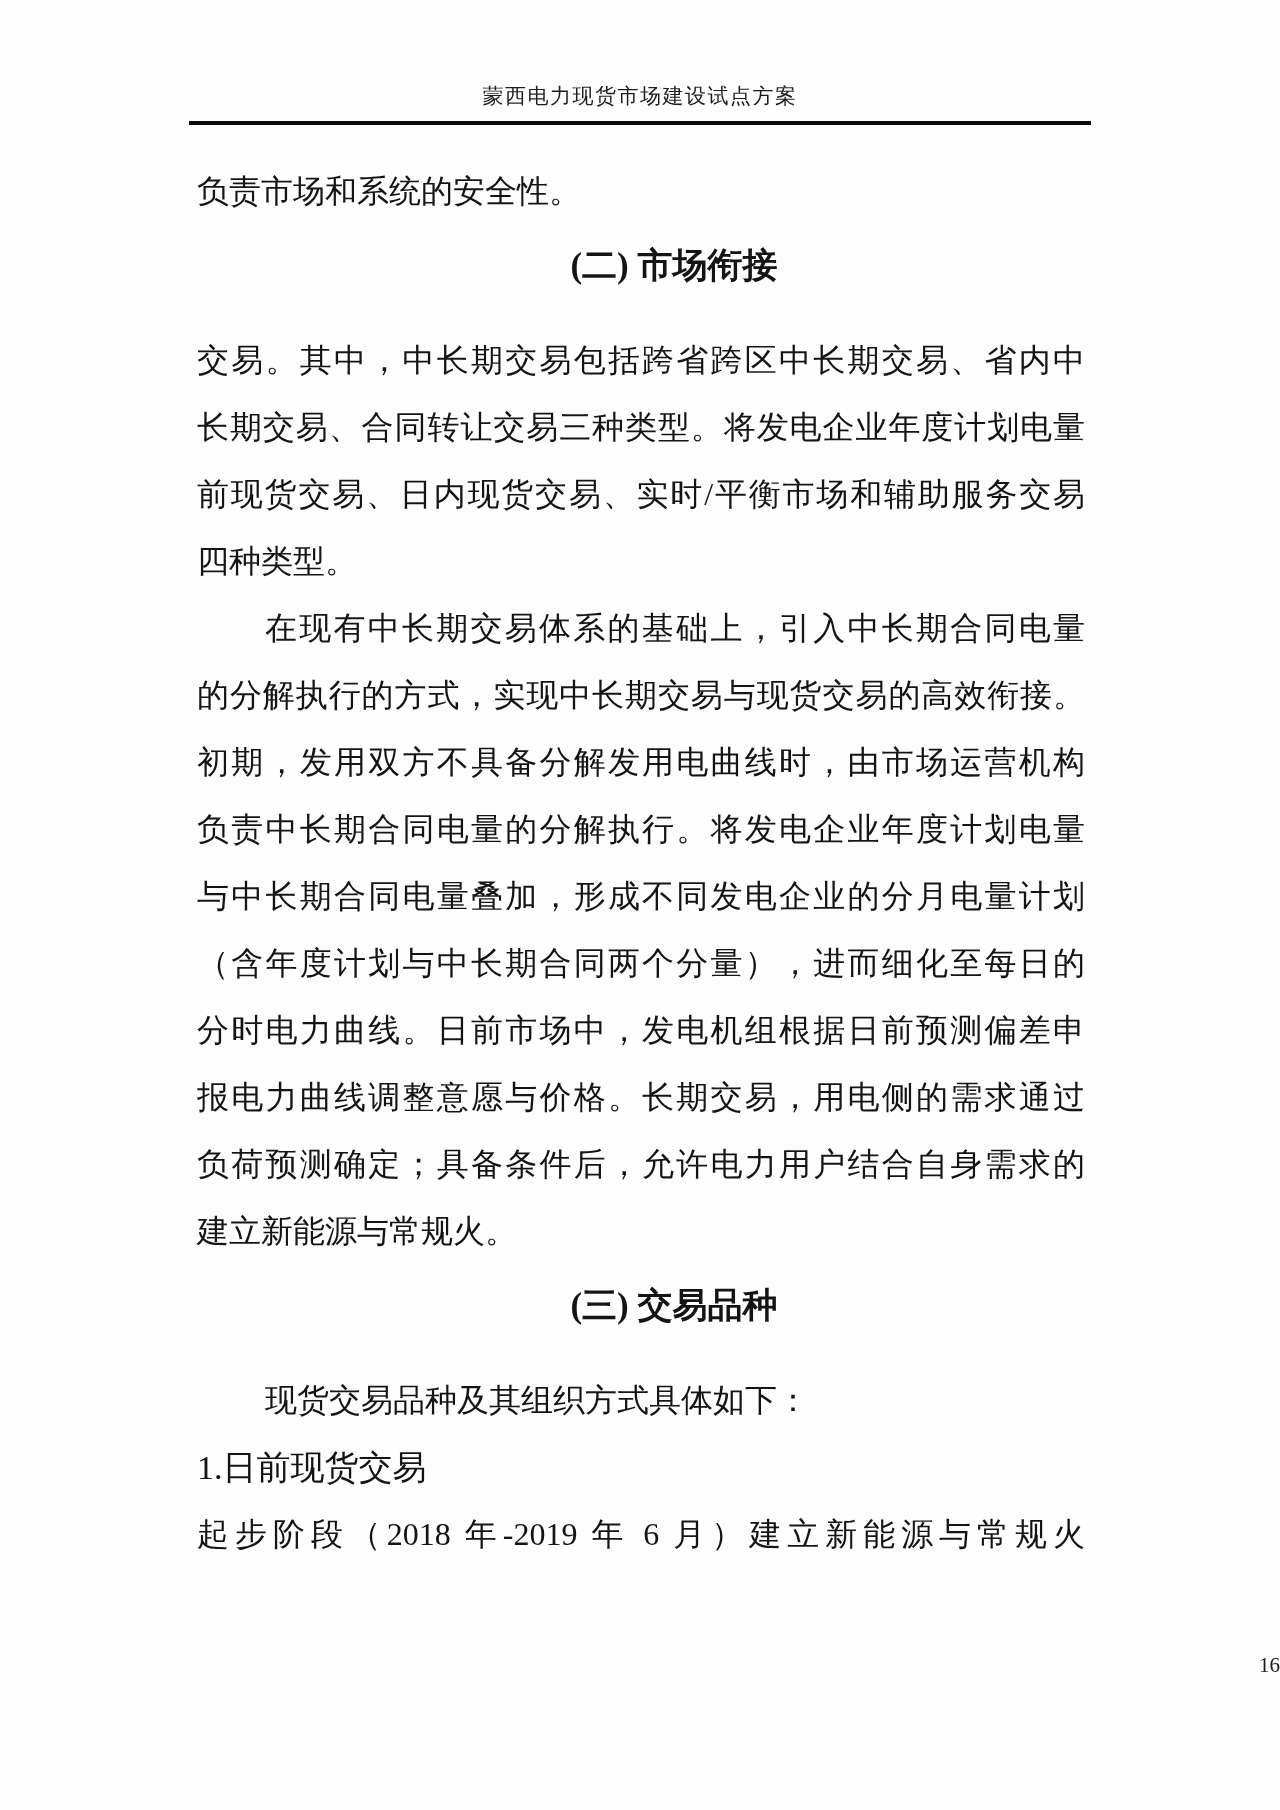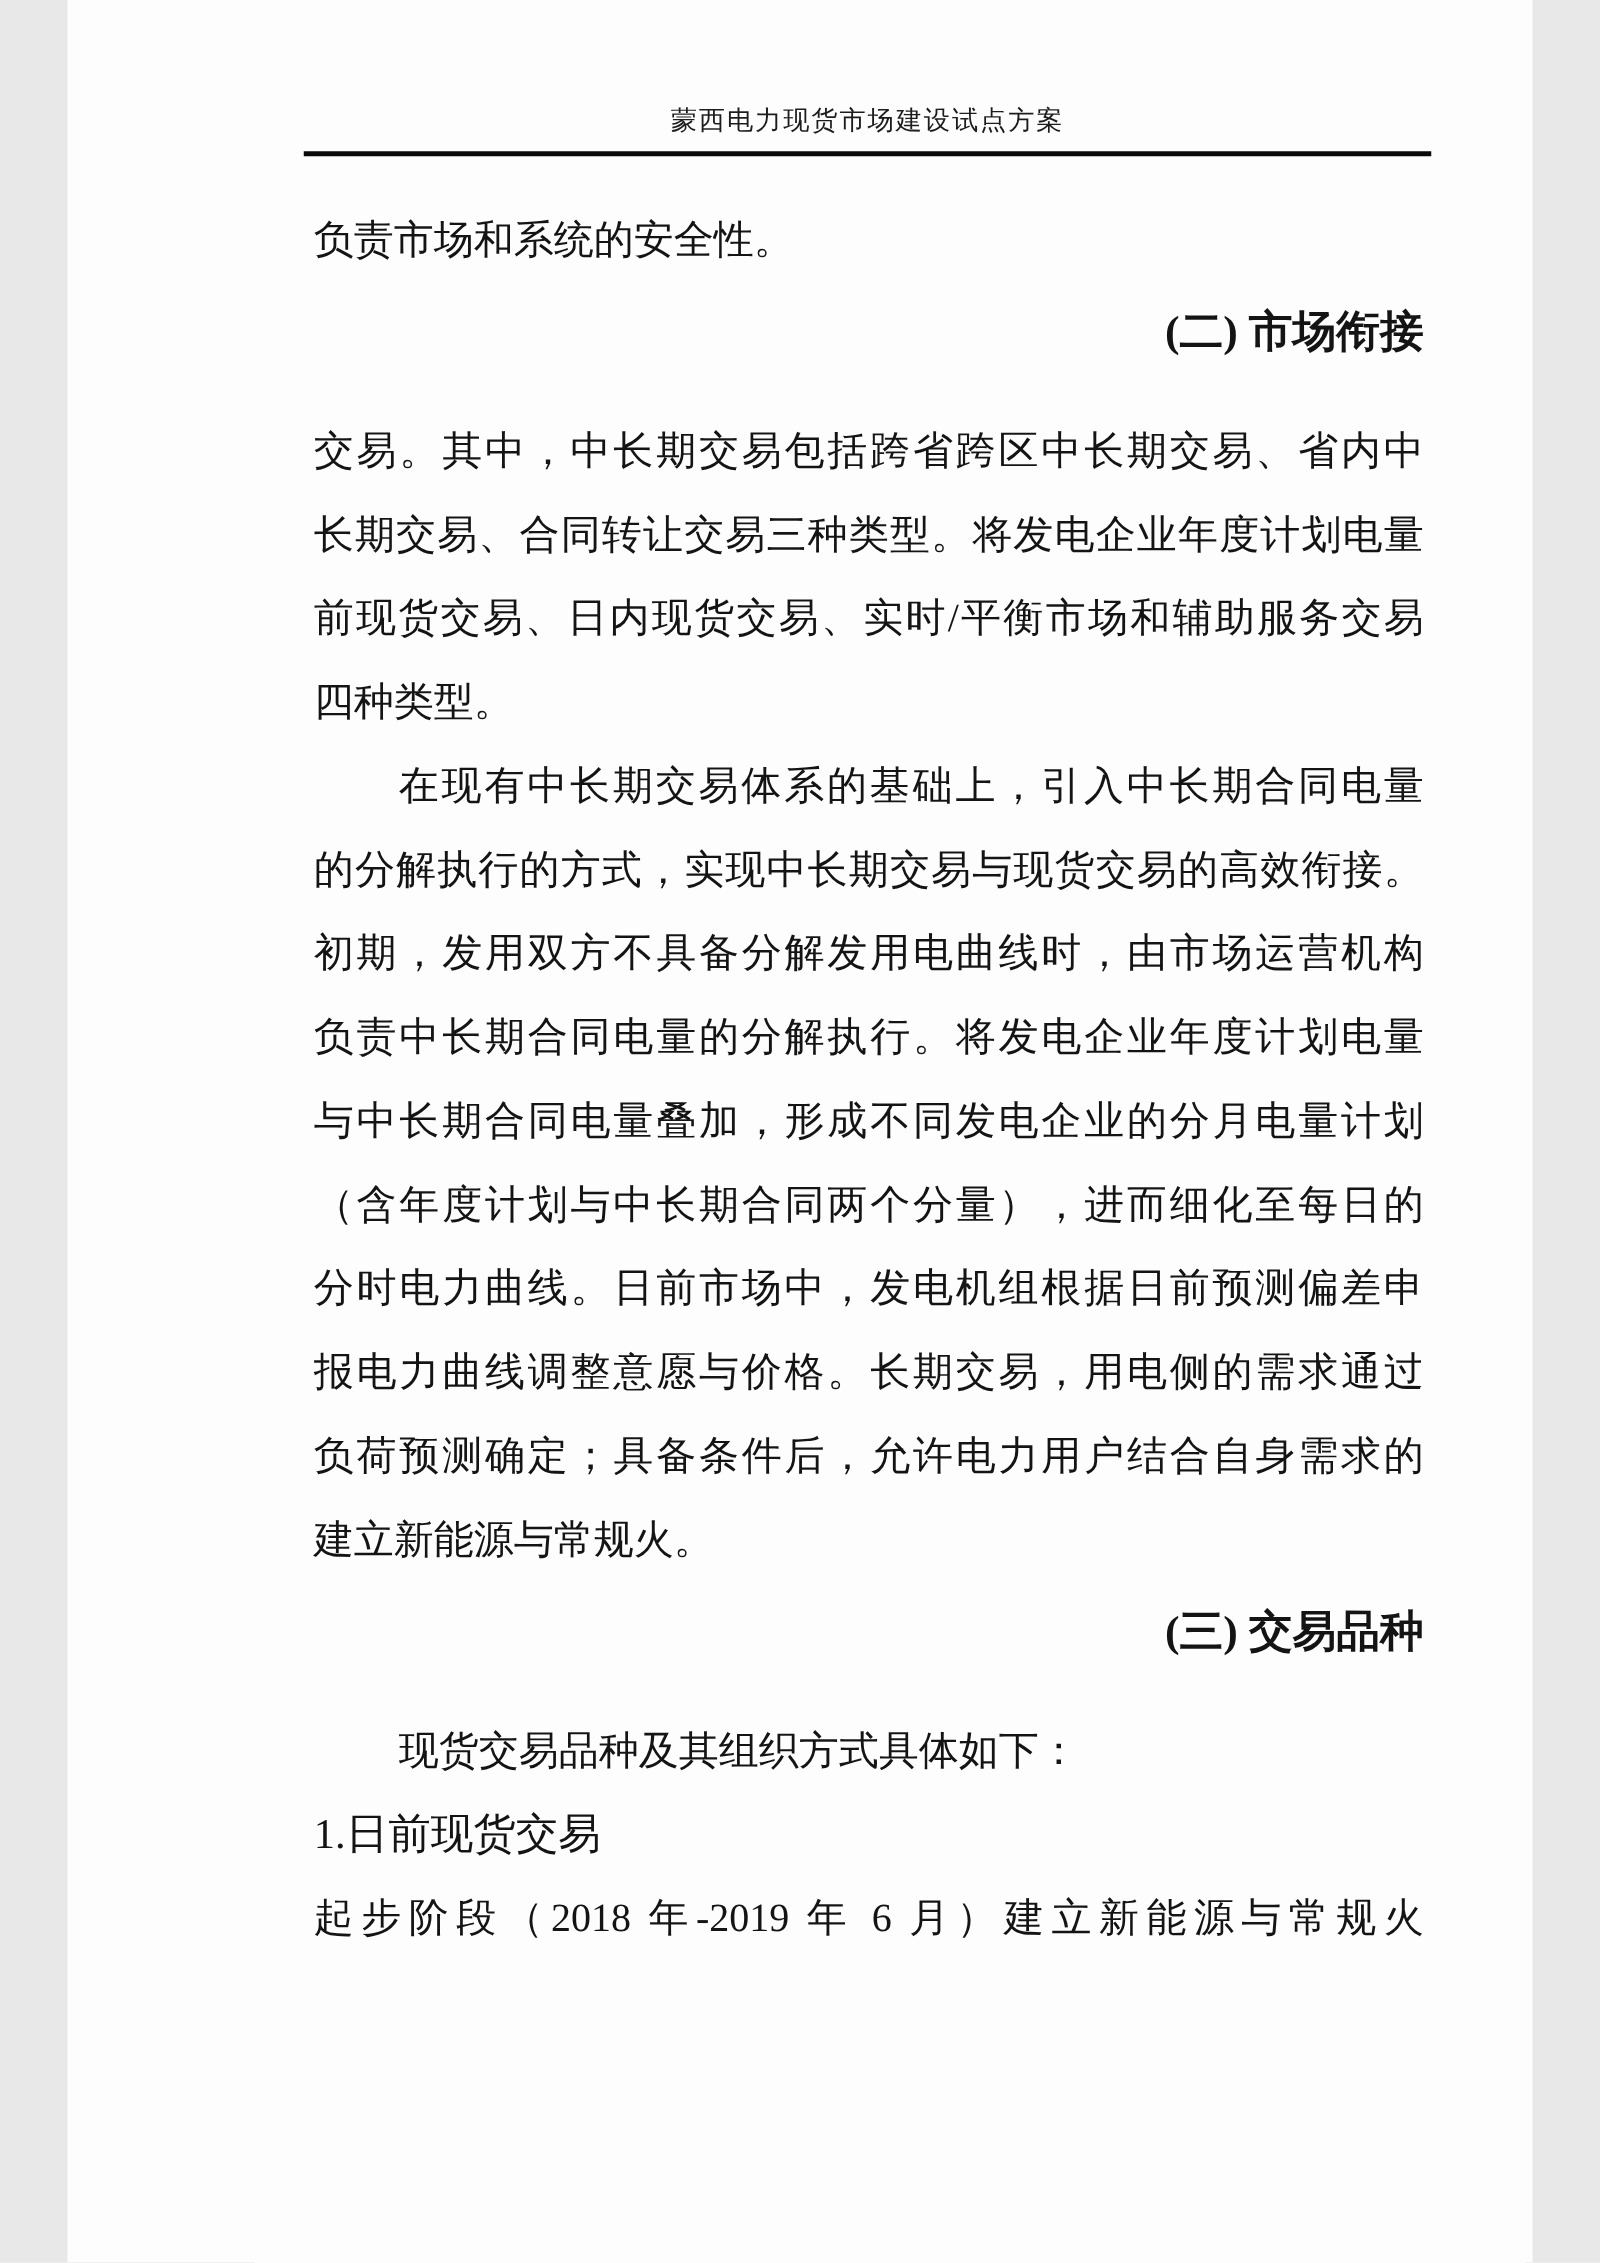--- a/index.html
+++ b/index.html
@@ -1,18 +1,18 @@
 <!DOCTYPE html>
 <html><head>
 <meta charset="utf-8">
 <style>
   html, body { margin: 0; padding: 0; background: #e8e8e8; }
   .page {
     position: relative;
-    width: 1172px;
+    width: 1280px;
     height: 1810px;
     margin: 0 auto;
     background: #fdfdfd;
     color: #141414;
     font-family: "Liberation Serif", "DejaVu Serif", serif;
     overflow: hidden;
   }
   .hdr {
     position: absolute;
     top: 82px;
@@ -48,21 +48,21 @@
     text-align-last: justify;
     text-justify: inter-character;
   }
   .ind { text-indent: 68px; }
   .hd {
     font-weight: bold;
     font-size: 35px;
     line-height: 74px;
     height: 74px;
     margin: 4px 0 24px 66px;
-    text-align: right;
+    text-align: center;
   }
   .sub {
     font-weight: normal;
     font-size: 34px;
   }
   .pgnum {
     position: absolute;
     top: 1650px;
     left: 0;
     width: 1280px;

